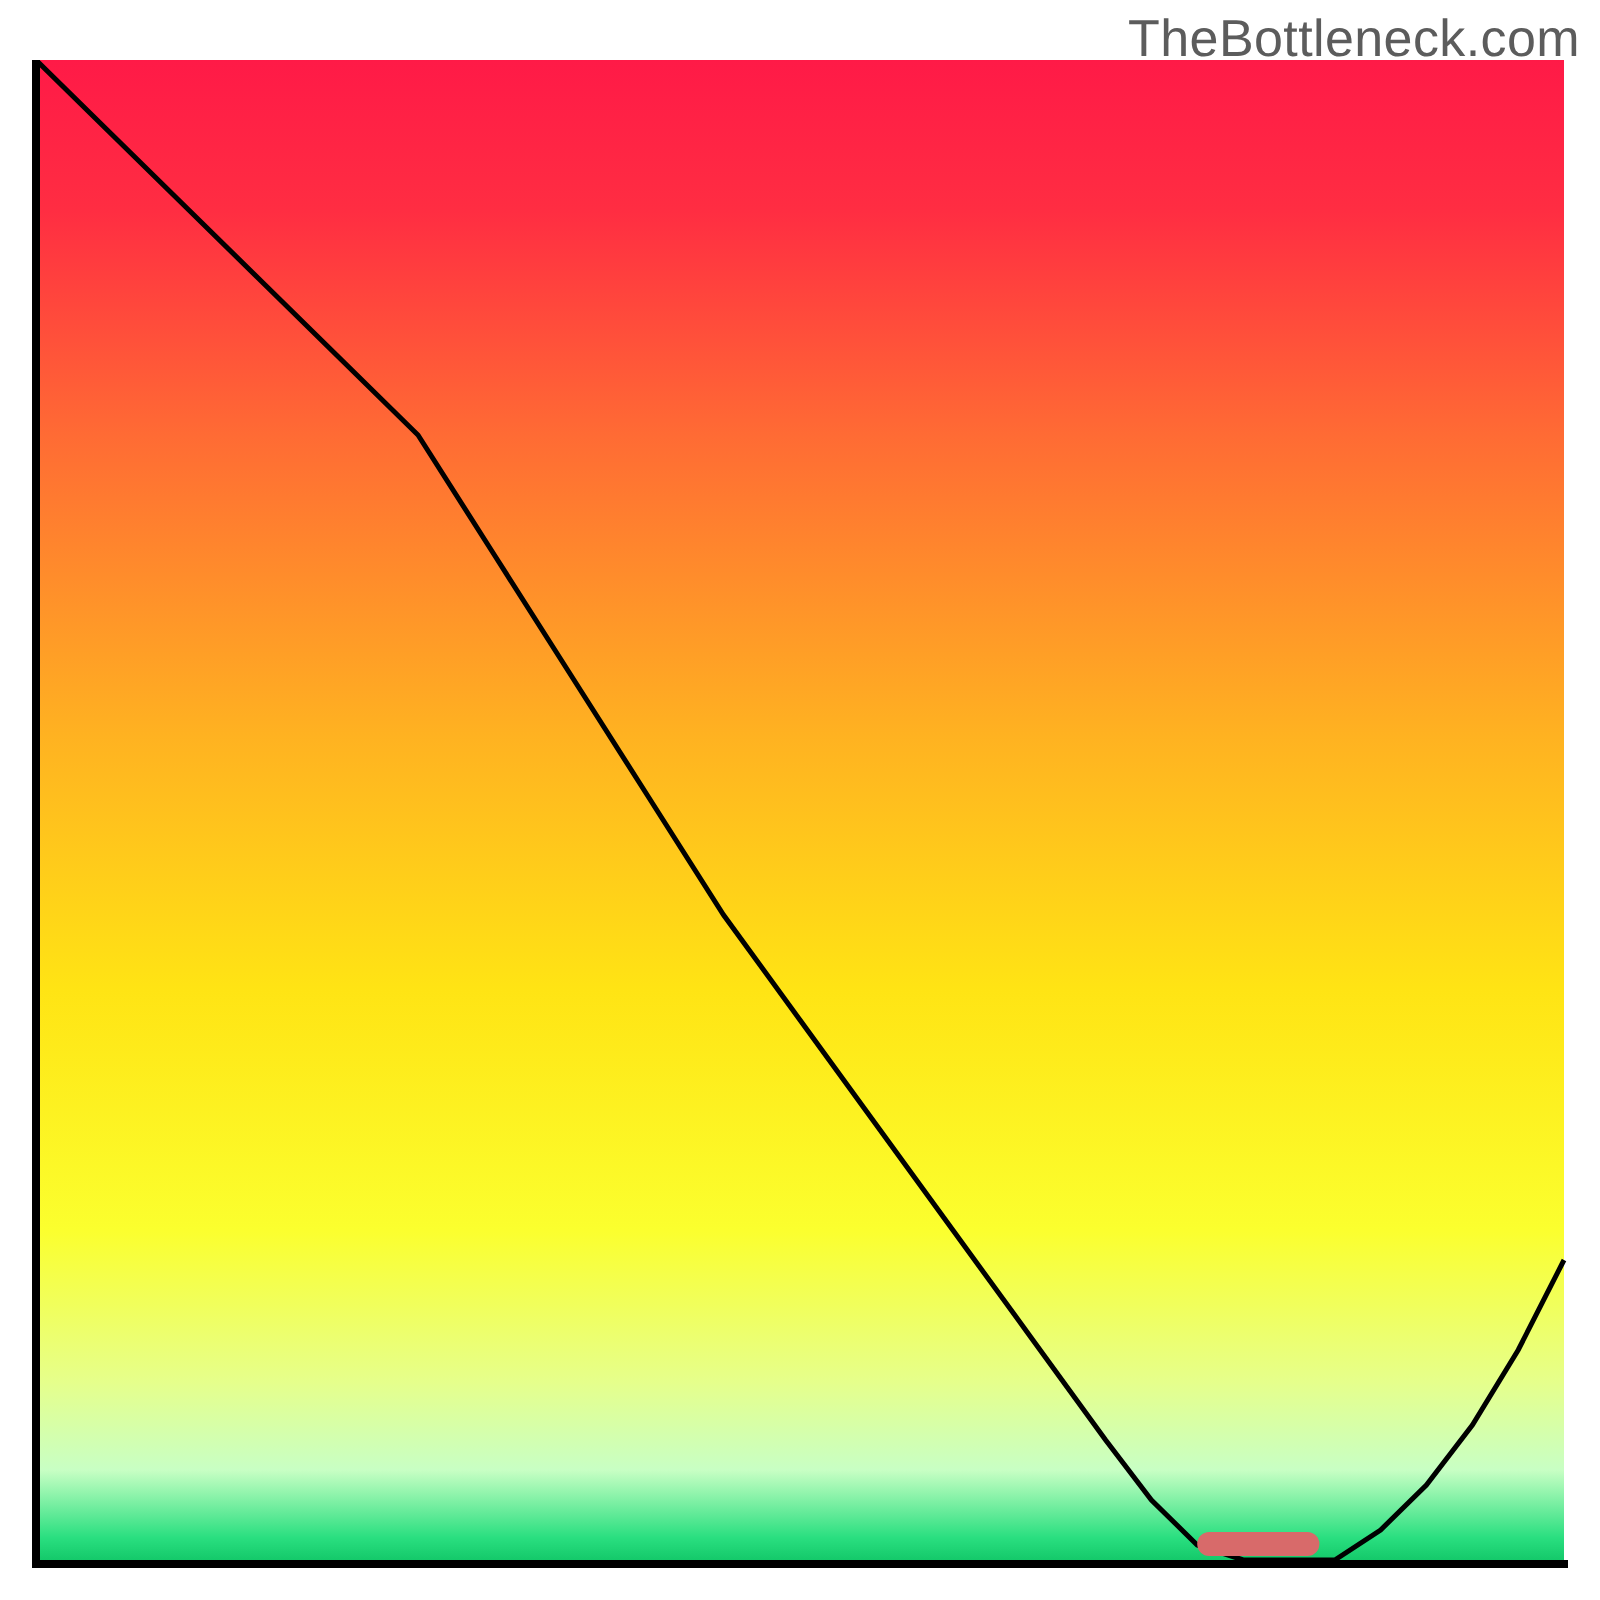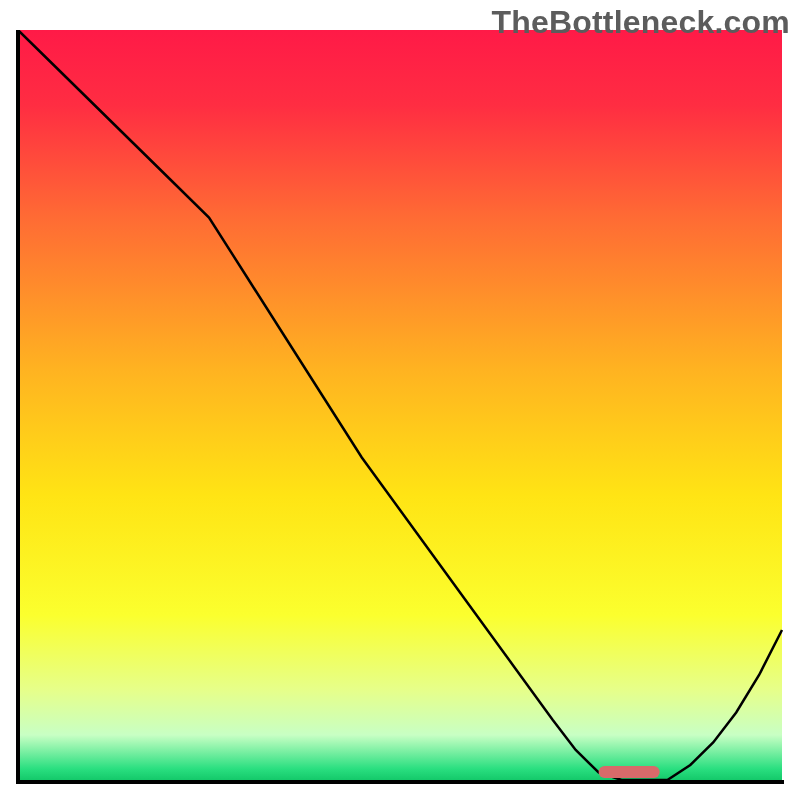--- a/index.html
+++ b/index.html
@@ -13,22 +13,22 @@
   }
   .frame {
     position: relative;
     width: 800px;
     height: 800px;
   }
   .watermark {
     position: absolute;
     top: 4px;
     right: 10px;
-    font-size: 32px;
-    font-weight: 700;
+    font-size: 26px;
+    font-weight: 400;
     color: #5c5c5c;
     letter-spacing: 0.2px;
     z-index: 20;
   }
   .plot {
     position: absolute;
     left: 16px;
     top: 30px;
     width: 768px;
     height: 754px;

